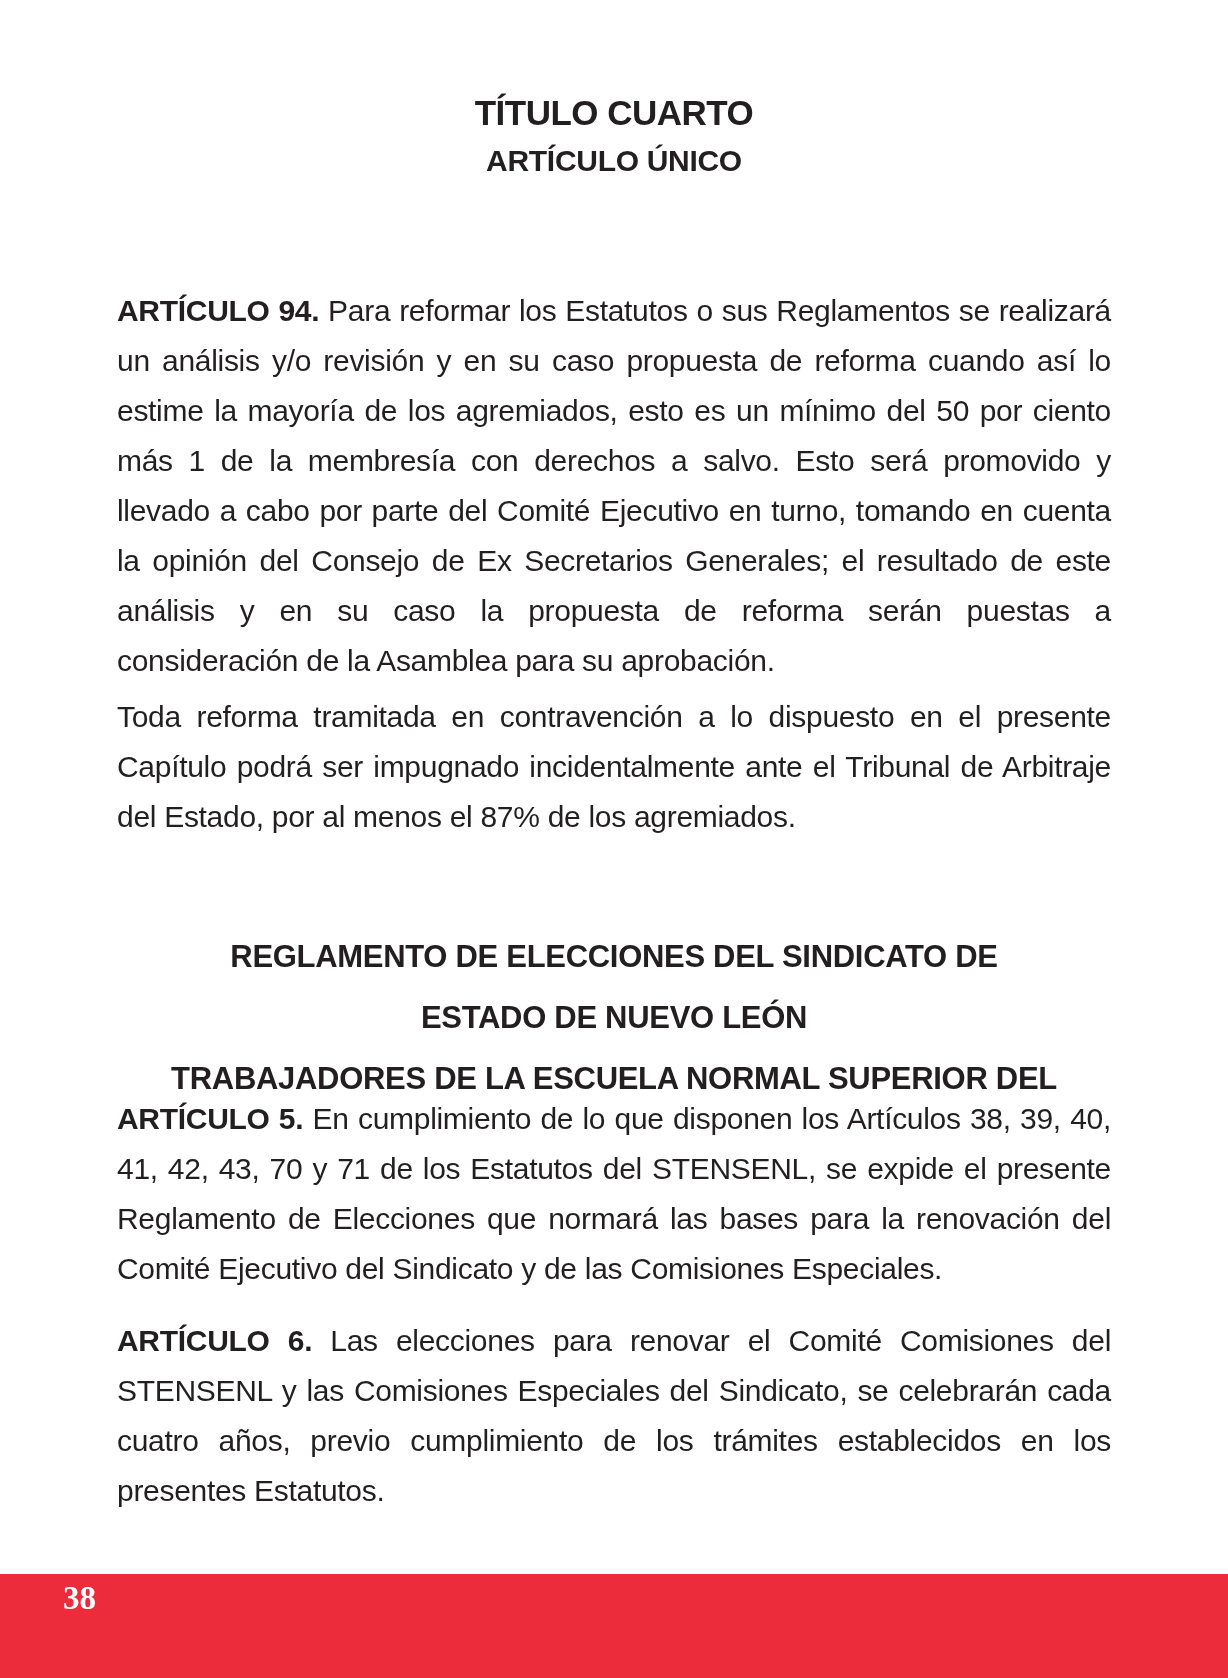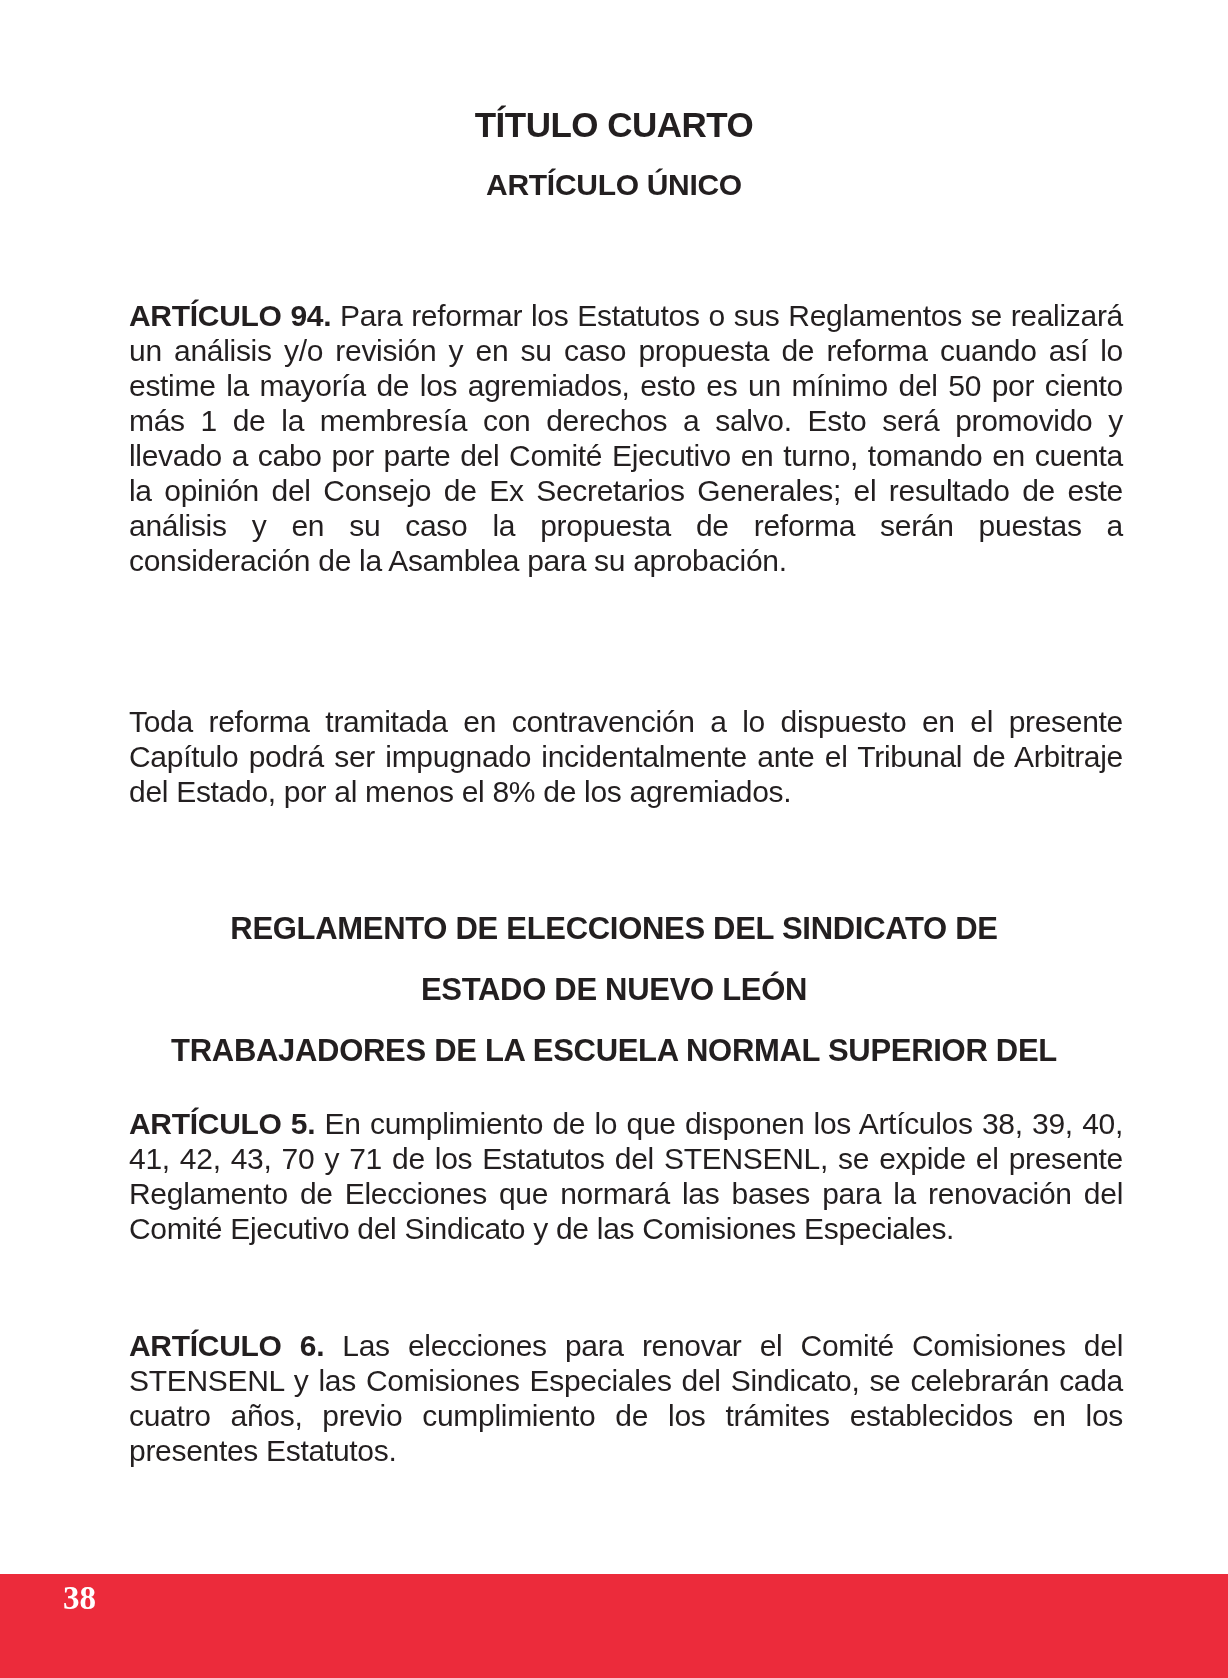--- a/index.html
+++ b/index.html
@@ -22,51 +22,51 @@
     position: absolute;
     left: 117px;
     width: 994px;
   }
   
   .title-block {
     top: 88px;
     text-align: center;
   }
   .title-main {
-    margin: 12px;
+    margin: 0;
     font-size: 35px;
     font-weight: 700;
     line-height: 49px;
     letter-spacing: -0.5px;
   }
   .title-sub {
     margin: 0;
     font-size: 30px;
     font-weight: 700;
     line-height: 48px;
     letter-spacing: -0.3px;
   }
   
   .body-par {
-    margin: 12px;
+    margin: 0;
     font-size: 30px;
-    line-height: 35px;
+    line-height: 50px;
     text-align: justify;
     letter-spacing: -0.3px;
   }
   .art-label {
     font-weight: 700;
   }
   .par-art94   { top: 286px; }
   .par-reform  { top: 692px; }
   .par-art1    { top: 1094px; }
   .par-art2    { top: 1316px; }
   
   .reg-title {
-    top: 872px;
+    top: 900px;
     text-align: center;
     font-size: 31px;
     font-weight: 700;
     line-height: 61px;
     letter-spacing: -0.3px;
   }
   
   .footer-bar {
     position: absolute;
     left: 0;
@@ -92,21 +92,21 @@
   <header class="content-block title-block">
     <h1 class="title-main">TÍTULO CUARTO</h1>
     <h2 class="title-sub">ARTÍCULO ÚNICO</h2>
   </header>
 
   <p class="content-block body-par par-art94">
     <span class="art-label">ARTÍCULO 94.</span>
     <span>Para reformar los Estatutos o sus Reglamentos se realizará un análisis y/o revisión y en su caso propuesta de reforma cuando así lo estime la mayoría de los agremiados, esto es un mínimo del 50 por ciento más 1 de la membresía con derechos a salvo. Esto será promovido y llevado a cabo por parte del Comité Ejecutivo en turno, tomando en cuenta la opinión del Consejo de Ex Secretarios Generales; el resultado de este análisis y en su caso la propuesta de reforma serán puestas a consideración de la Asamblea para su aprobación.</span>
   </p>
 
-  <p class="content-block body-par par-reform">Toda reforma tramitada en contravención a lo dispuesto en el presente Capítulo podrá ser impugnado incidentalmente ante el Tribunal de Arbitraje del Estado, por al menos el 8% de los agremiados.</p>
+  <p class="content-block body-par par-reform">Toda reforma tramitada en contravención a lo dispuesto en el presente Capítulo podrá ser impugnado incidentalmente ante el Tribunal de Arbitraje del Estado, por al menos el 87% de los agremiados.</p>
 
   <h2 class="content-block reg-title">
     <div>REGLAMENTO DE ELECCIONES DEL SINDICATO DE</div>
     <div>ESTADO DE NUEVO LEÓN</div>
     <div>TRABAJADORES DE LA ESCUELA NORMAL SUPERIOR DEL</div>
   </h2>
 
   <p class="content-block body-par par-art1">
     <span class="art-label">ARTÍCULO 5.</span>
     <span>En cumplimiento de lo que disponen los Artículos 38, 39, 40, 41, 42, 43, 70 y 71 de los Estatutos del STENSENL, se expide el presente Reglamento de Elecciones que normará las bases para la renovación del Comité Ejecutivo del Sindicato y de las Comisiones Especiales.</span>

